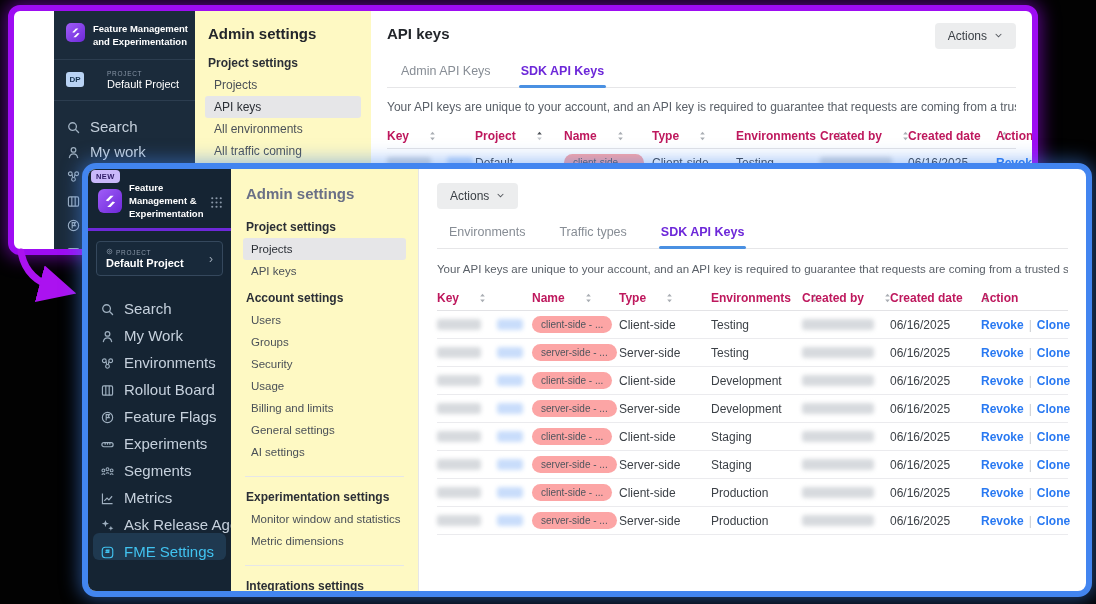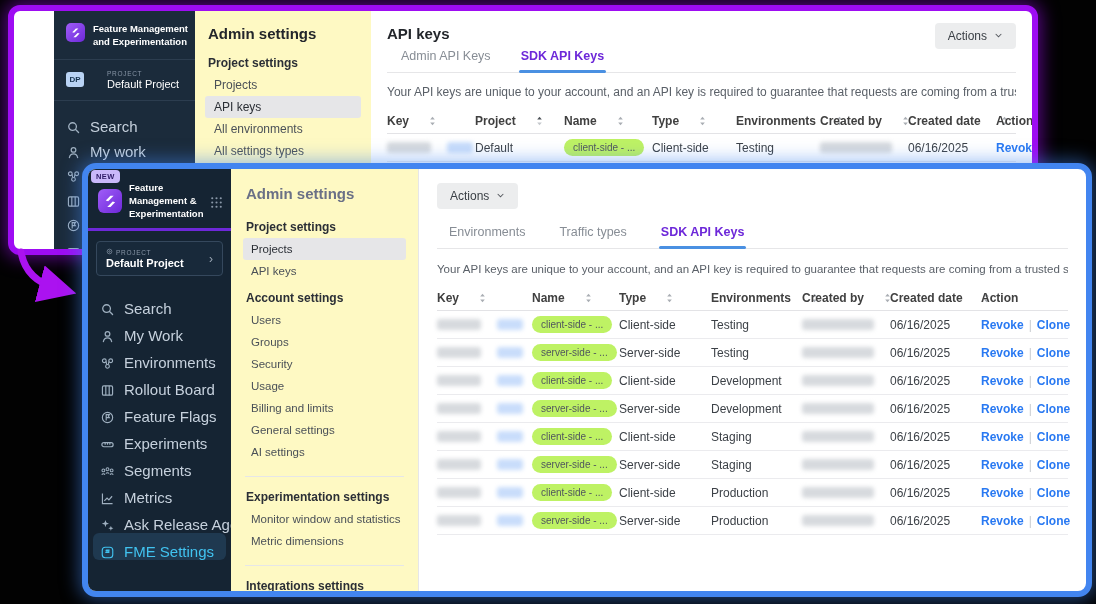--- a/index.html
+++ b/index.html
@@ -68,39 +68,39 @@
 
   
   .main{flex:1;min-width:0;position:relative;box-sizing:border-box;padding:12px 16px;}
   .fw-main{padding:14px 18px;}
   .main-head{display:flex;align-items:flex-start;justify-content:space-between;}
   .page-title{font-size:15px;font-weight:bold;color:#23262b;margin:2px 0 0;}
   .bc-sep{color:#6b7077;font-weight:normal;padding:0 5px;}
   .actions-btn{background:#ecedee;border:none;border-radius:4px;padding:6px 13px;font-size:12px;
     color:#3b4046;display:flex;align-items:center;gap:7px;font-family:inherit;cursor:pointer;}
   .actions-btn svg{width:9px;height:9px;color:#55595f;}
-  .tabs{display:flex;gap:30px;border-bottom:1px solid #e6e6e8;padding-left:14px;}
+  .tabs{display:flex;gap:30px;border-bottom:1px solid #e6e6e8;margin-top:15px;padding-left:14px;}
   .fw-main .tabs{gap:34px;padding-left:12px;margin-top:16px;}
   .tab{font-size:12.5px;color:#878d95;padding-bottom:9px;cursor:pointer;position:relative;white-space:nowrap;}
   .tab.active{color:#6d28d9;font-weight:bold;}
   .tab.active::after{content:"";position:absolute;left:-2px;right:-2px;bottom:-1px;height:3px;
     border-radius:2px;background:#4a90e2;}
   .desc{font-size:12px;color:#5a6068;margin:12px 0 9px;white-space:nowrap;overflow:hidden;}
   .fw-main .desc{font-size:11.5px;margin:14px 0 10px;}
 
   
   .trow{display:grid;align-items:center;border-bottom:1px solid #ebebee;min-height:27px;}
   .bw-table .trow{grid-template-columns:88px 89px 88px 84px 84px 88px 88px 1fr;}
   .fw-table .trow{grid-template-columns:95px 87px 92px 91px 88px 91px 1fr;}
   .trow.thead{min-height:25px;border-bottom:1px solid #e3e3e6;}
-  .th{font-size:12px;font-weight:bold;color:#404040;display:flex;align-items:center;gap:20px;cursor:pointer;white-space:nowrap;}
+  .th{font-size:12px;font-weight:bold;color:#be185d;display:flex;align-items:center;gap:20px;cursor:pointer;white-space:nowrap;}
   .td{font-size:12px;color:#3c4147;display:flex;align-items:center;white-space:nowrap;}
   .sort{display:flex;color:#a9adb3;}
   .sort svg{width:7px;height:10px;}
-  .pill{background:#bef264;border-radius:9px;padding:3px 9px;font-size:10px;color:#50565e;white-space:nowrap;}
+  .pill{background:#fca5a5;border-radius:9px;padding:3px 9px;font-size:10px;color:#50565e;white-space:nowrap;}
   .blob{width:44px;height:11px;border-radius:3px;background:#d7dade;filter:blur(2px);}
   .blob.blue{width:26px;background:#c9ddfb;margin-left:16px;}
   .blob.wide{width:72px;}
   .link{color:#2979f2;font-weight:bold;font-size:12px;text-decoration:none;cursor:pointer;}
   .sep{color:#c9ccd1;margin:0 5px;font-size:12px;}
 </style>
 </head>
 <body>
 
 <div class="stage">
@@ -192,21 +192,21 @@
         </nav>
     </aside>
 
     <nav class="menu bw-menu">
       <div class="menu-title">Admin settings</div>
       <div id="bw-menu-body">
           <div class="menu-heading">Project settings</div>
           <div class="menu-item">Projects</div>
           <div class="menu-item sel">API keys</div>
           <div class="menu-item">All environments</div>
-          <div class="menu-item">All settings types</div>
+          <div class="menu-item">All traffic coming</div>
           <div class="menu-item">Event types</div>
         </div>
     </nav>
 
     <section class="main bw-main">
       <div class="main-head">
         <h1 class="page-title">API keys</h1>
         <button class="actions-btn">
           <span>Actions</span>
           <span id="bw-actions-caret"><span><svg viewBox="0 0 16 16" fill="none" stroke="currentColor" stroke-width="1.8" stroke-linecap="round">

